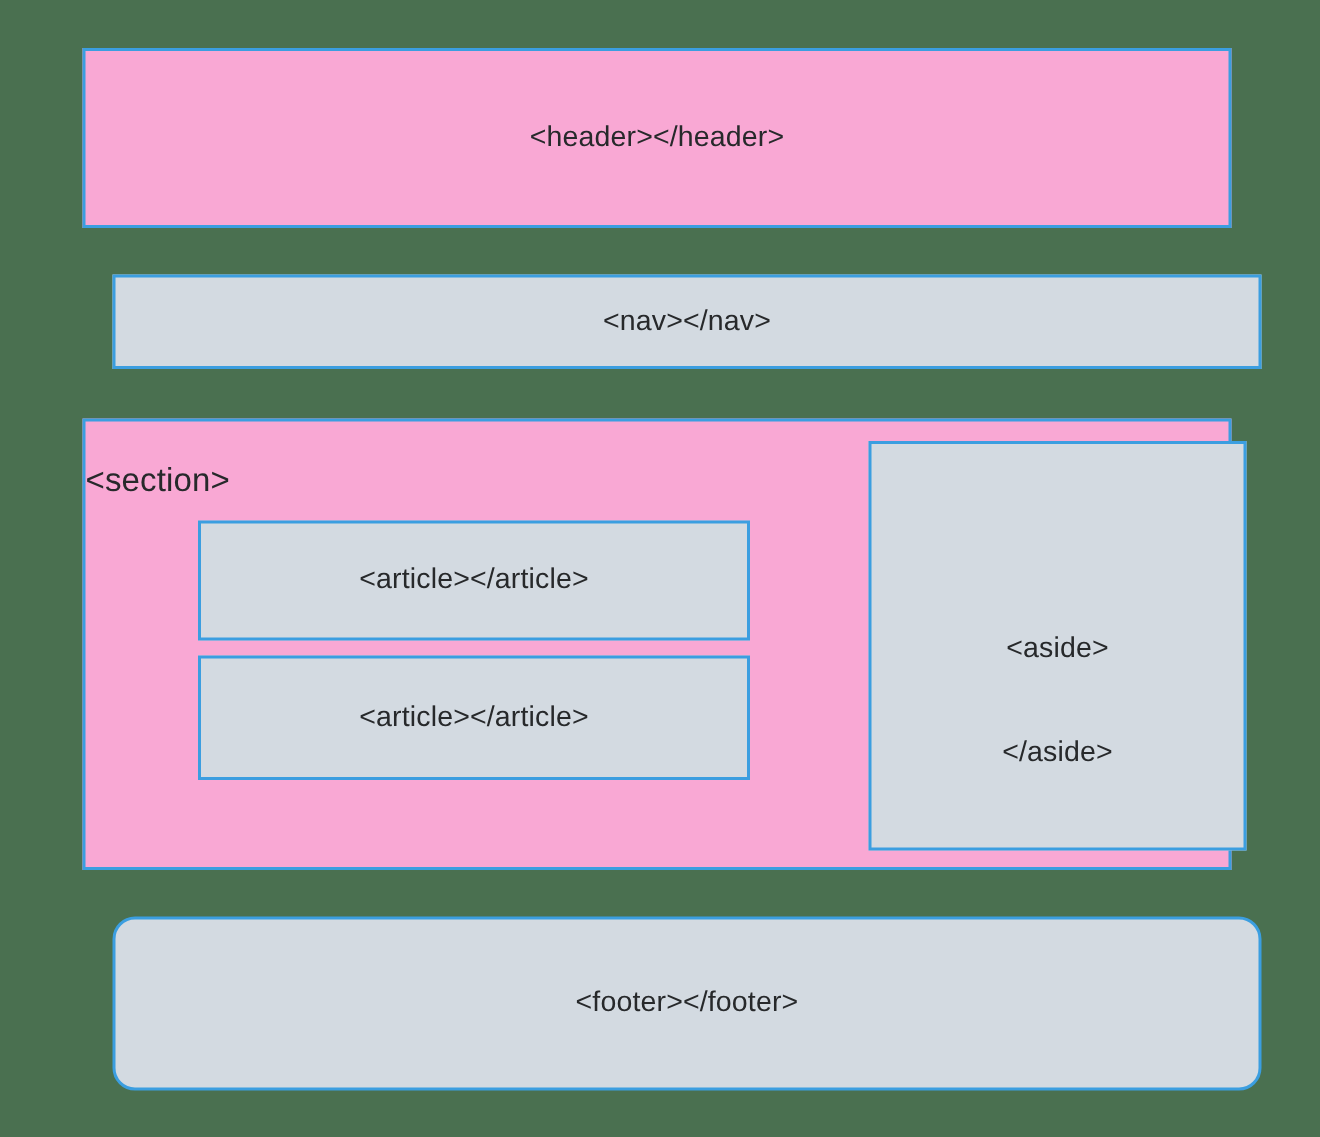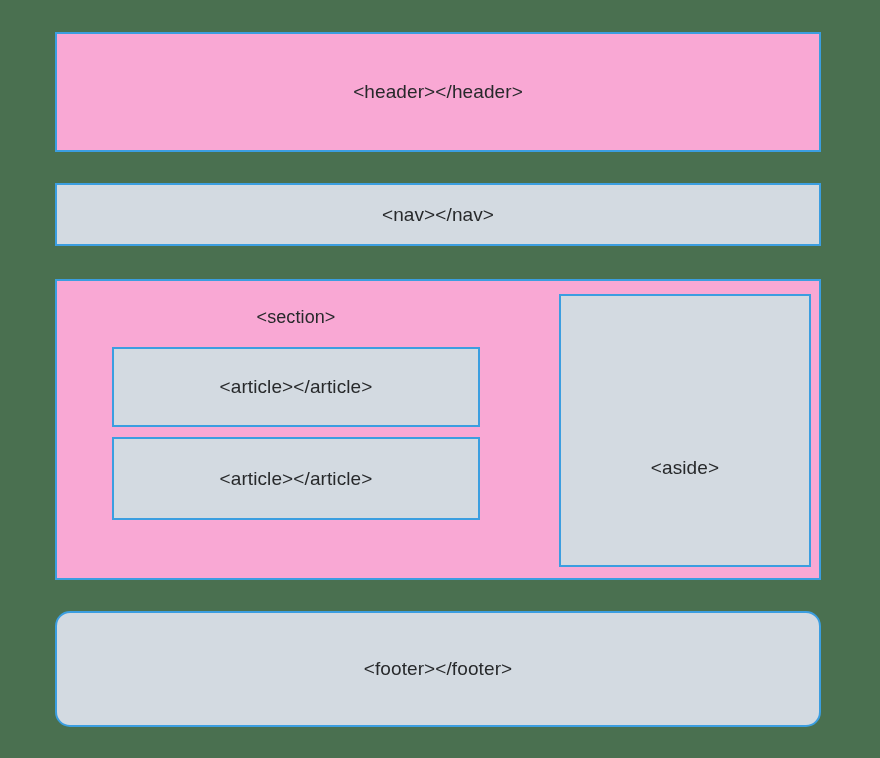--- a/index.html
+++ b/index.html
@@ -28,20 +28,21 @@
     align-items: center;
     color: #27292b;
     font-size: 19px;
     letter-spacing: 0.1px;
   }
   .fill-light {
     background: #f9a8d4;
   }
   .fill-gray {
     background: #d3dae1;
+    margin-left: 20px;
   }
   .centered-label {
     margin: auto;
     text-align: center;
     white-space: nowrap;
   }
 
   
   #header-box {
     left: 55px;
@@ -68,23 +69,23 @@
     width: 766px;
     height: 116px;
     border-radius: 15px;
   }
 
   
   .section-tag {
     position: absolute;
     left: 0;
     width: 478px;
-    text-align: center;
+    text-align: left;
     white-space: nowrap;
-    font-size: 18px;
+    font-size: 22px;
     color: #27292b;
   }
   #section-open-tag {
     top: 26px;
   }
   #section-close-tag {
     top: 261px;
   }
   #article-box-1 {
     left: 55px;
@@ -138,20 +139,21 @@
       <span class="centered-label">&lt;article&gt;&lt;/article&gt;</span>
     </div>
 
     <div class="box fill-gray" id="article-box-2">
       <span class="centered-label">&lt;article&gt;&lt;/article&gt;</span>
     </div>
 
 
     <div class="box fill-gray" id="aside-box">
       <span class="aside-tag" id="aside-open-tag">&lt;aside&gt;</span>
+      <span class="aside-tag" id="aside-close-tag">&lt;/aside&gt;</span>
     </div>
 
   </div>
 
   <div class="box fill-gray" id="footer-box">
     <span class="centered-label">&lt;footer&gt;&lt;/footer&gt;</span>
   </div>
 
 </div>
 

